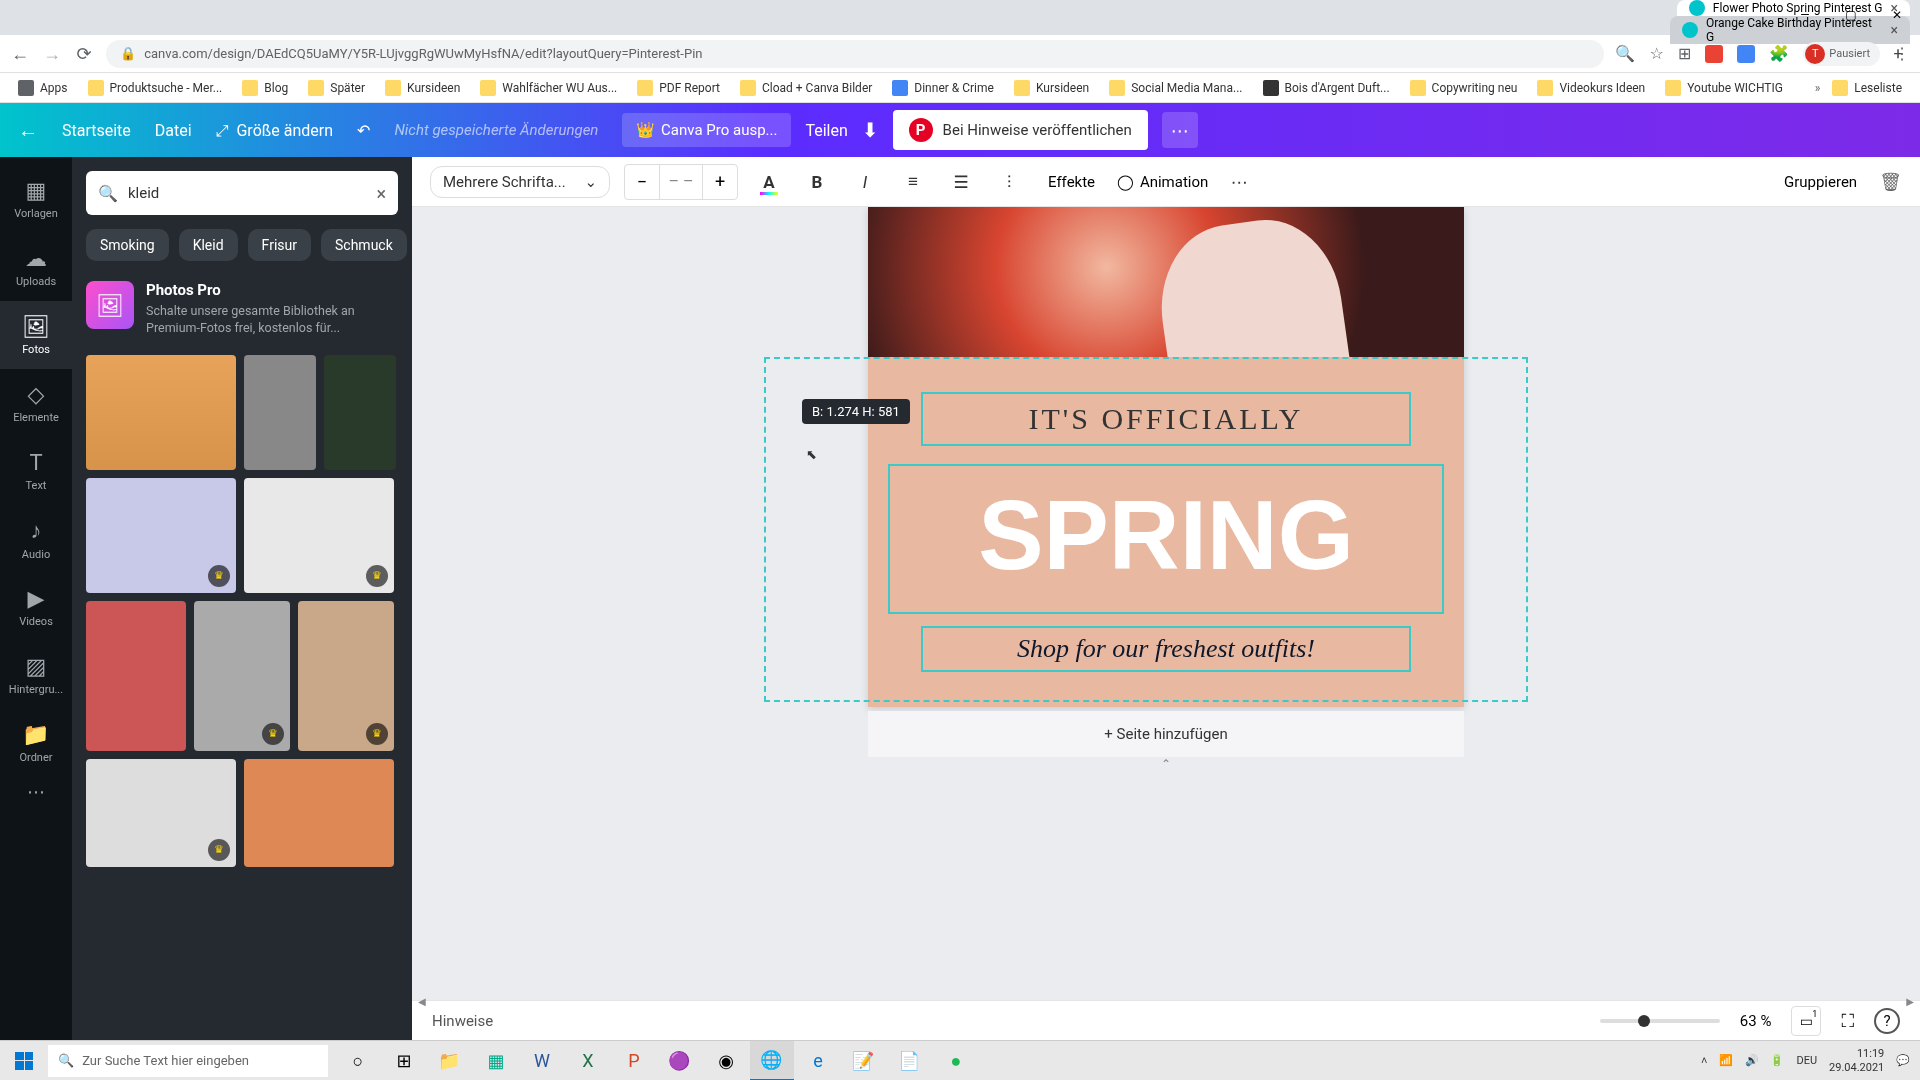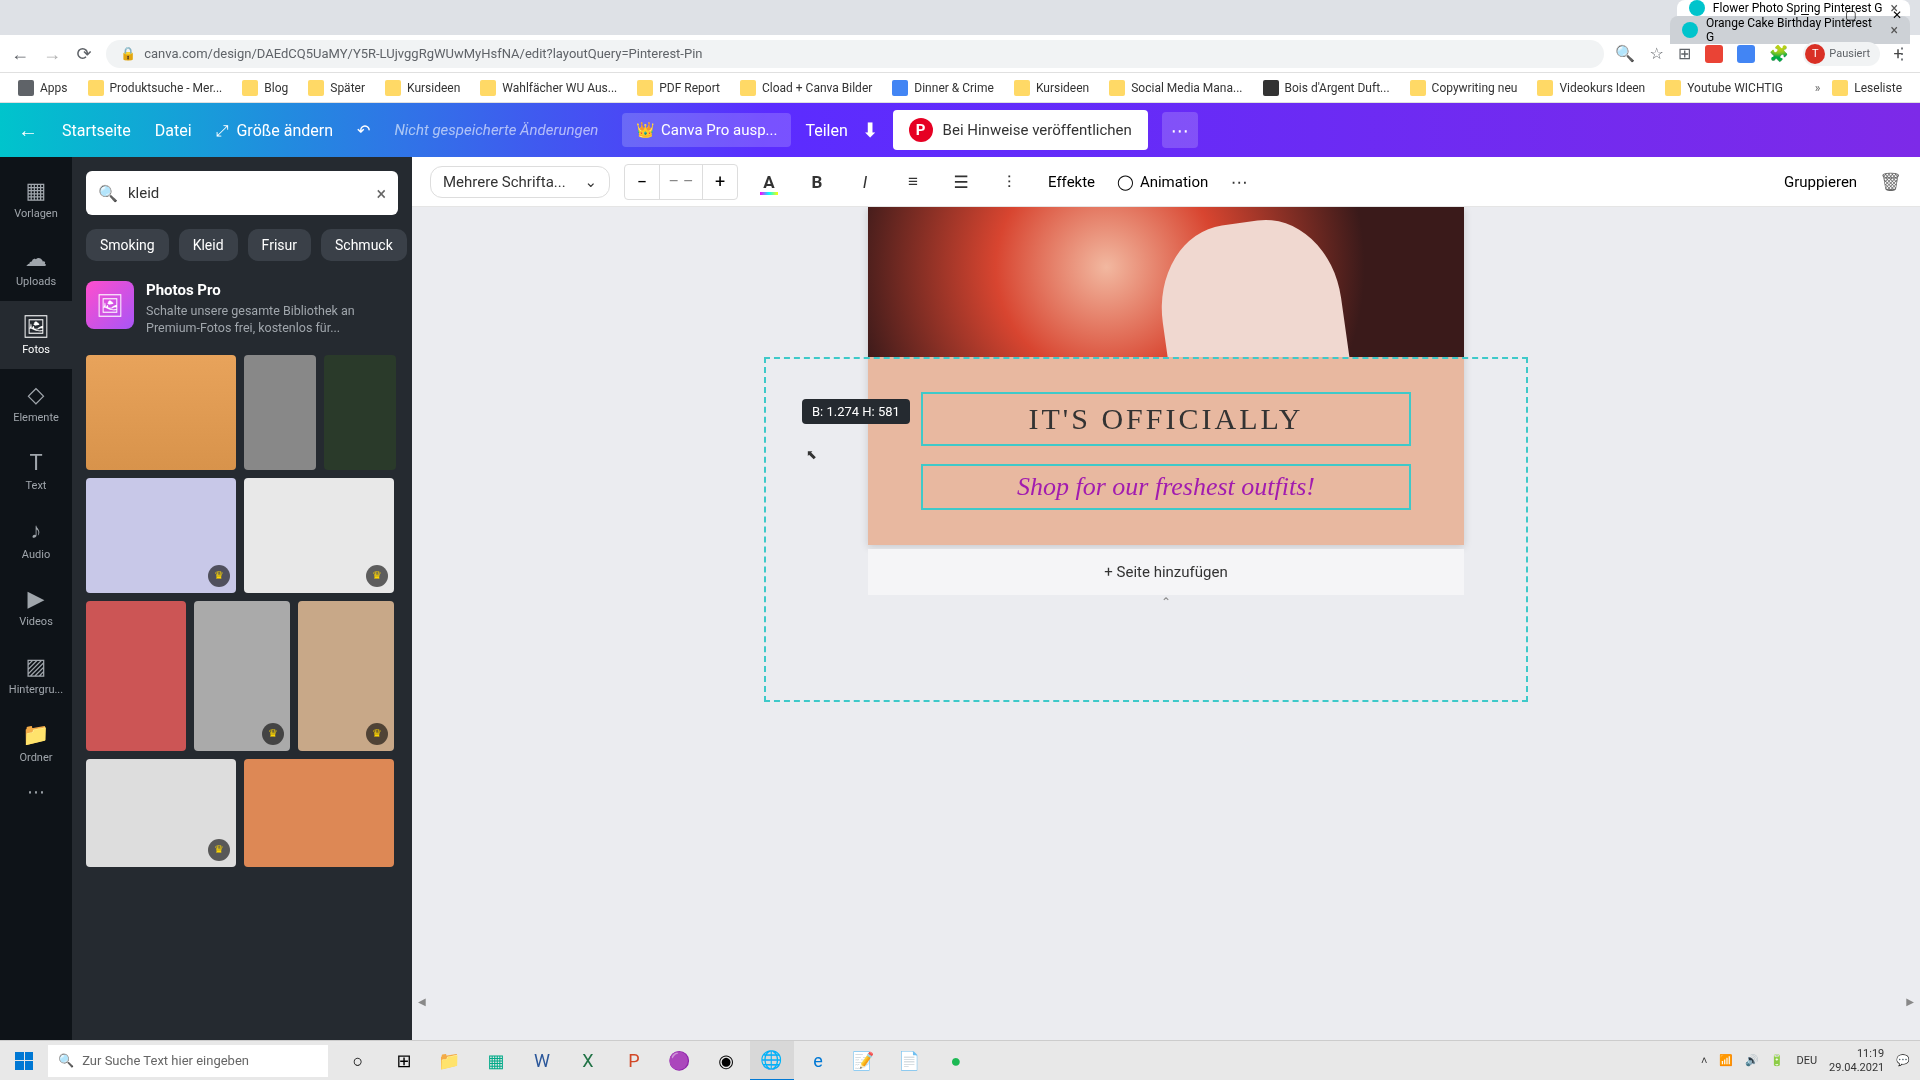--- a/index.html
+++ b/index.html
@@ -103,21 +103,21 @@
 
 .canvas-area { flex: 1; display: flex; flex-direction: column; background: #ebecf0; position: relative; }
 .canvas-scroll { flex: 1; display: flex; align-items: flex-start; justify-content: center; padding: 0 20px; overflow: hidden; }
 .page-wrap { position: relative; margin-top: 0; }
 .page { width: 596px; background: #fff; box-shadow: 0 2px 8px rgba(0,0,0,0.15); }
 .page-img { height: 150px; background: radial-gradient(circle at 40% 40%, #f2b8a0 0%, #d84530 30%, #3a1a1a 70%), #8b3020; position: relative; overflow: hidden; }
 .page-img::before { content:''; position: absolute; right: 20%; top: 10%; width: 180px; height: 220px; background: #f0d8d0; border-radius: 40% 40% 20% 20%; transform: rotate(-8deg); }
 .page-body { background: #e8b8a0; padding: 35px 20px; position: relative; }
 .t1 { font-family: Georgia, serif; font-size: 30px; text-align: center; color: #333; letter-spacing: 3px; border: 2px solid #3ec9c9; padding: 8px; margin: 0 auto 18px; width: 88%; }
 .t2 { font-family: Arial Black, sans-serif; font-size: 98px; font-weight: 900; text-align: center; color: #fff; line-height: 1; border: 2px solid #3ec9c9; padding: 20px 8px 28px; margin: 0 auto 12px; width: 100%; }
-.t3 { font-family: Georgia, serif; font-style: italic; font-size: 26px; text-align: center; color: #a21caf; border: 2px solid #3ec9c9; padding: 6px; margin: 0 auto; width: 88%; }
+.t3 { font-family: Georgia, serif; font-style: italic; font-size: 26px; text-align: center; color: #0f172a; border: 2px solid #3ec9c9; padding: 6px; margin: 0 auto; width: 88%; }
 
 .sel-outer { position: absolute; border: 2px dashed #3ec9c9; pointer-events: none; }
 .dim-badge { position: absolute; background: #252a30; color: #fff; font-size: 13px; padding: 5px 10px; border-radius: 4px; white-space: nowrap; }
 .cursor-mark { position: absolute; font-size: 13px; color: #333; }
 
 .add-page { width: 596px; background: #f5f5f7; text-align: center; padding: 14px; font-size: 15px; color: #333; cursor: pointer; margin-top: 4px; }
 .page-handle { width: 596px; text-align: center; color: #888; font-size: 12px; cursor: pointer; }
 .hscroll { position: absolute; bottom: 34px; left: 0; right: 0; height: 10px; display: flex; align-items: center; padding: 0 6px; }
 .hscroll-track { flex: 1; height: 4px; }
 .hscroll-arrow { font-size: 10px; color: #888; }
@@ -408,36 +408,48 @@
       <div class="tb-text">Gruppieren</div>
       <div class="tb-del">🗑</div>
     </div>
 
     <div class="canvas-scroll">
       <div class="page-wrap">
         <div class="page">
           <div class="page-img"></div>
           <div class="page-body">
             <div class="t1">IT'S OFFICIALLY</div>
+            <div class="t2">SPRING</div>
             <div class="t3">Shop for our freshest outfits!</div>
           </div>
         </div>
         <div class="sel-outer" style="left:-104px; top:150px; width:764px; height:345px;"></div>
         <div class="dim-badge" style="left:-66px; top:192px;">B: 1.274 H: 581</div>
         <div class="cursor-mark" style="left:-62px; top:240px;">⬉</div>
         <div class="add-page">+ Seite hinzufügen</div>
         <div class="page-handle">⌃</div>
       </div>
     </div>
     <div class="hscroll">
       <span class="hscroll-arrow">◀</span>
       <div class="hscroll-track"></div>
       <span class="hscroll-arrow">▶</span>
     </div>
 
+    <div class="footer">
+      <span class="footer-label">Hinweise</span>
+      <div class="footer-spacer"></div>
+      <div class="zoom-slider">
+          <div class="zoom-knob"></div>
+        </div>
+      <span class="zoom-pct">63 %</span>
+      <div class="grid-mode">▭<sup>1</sup></div>
+      <span class="fs-btn">⛶</span>
+      <div class="help-btn">?</div>
+    </div>
   </div>
 </div>
 
 <div class="taskbar">
   <div class="start">
       <div class="win-logo">
         <span></span>
         <span></span>
         <span></span>
         <span></span>

